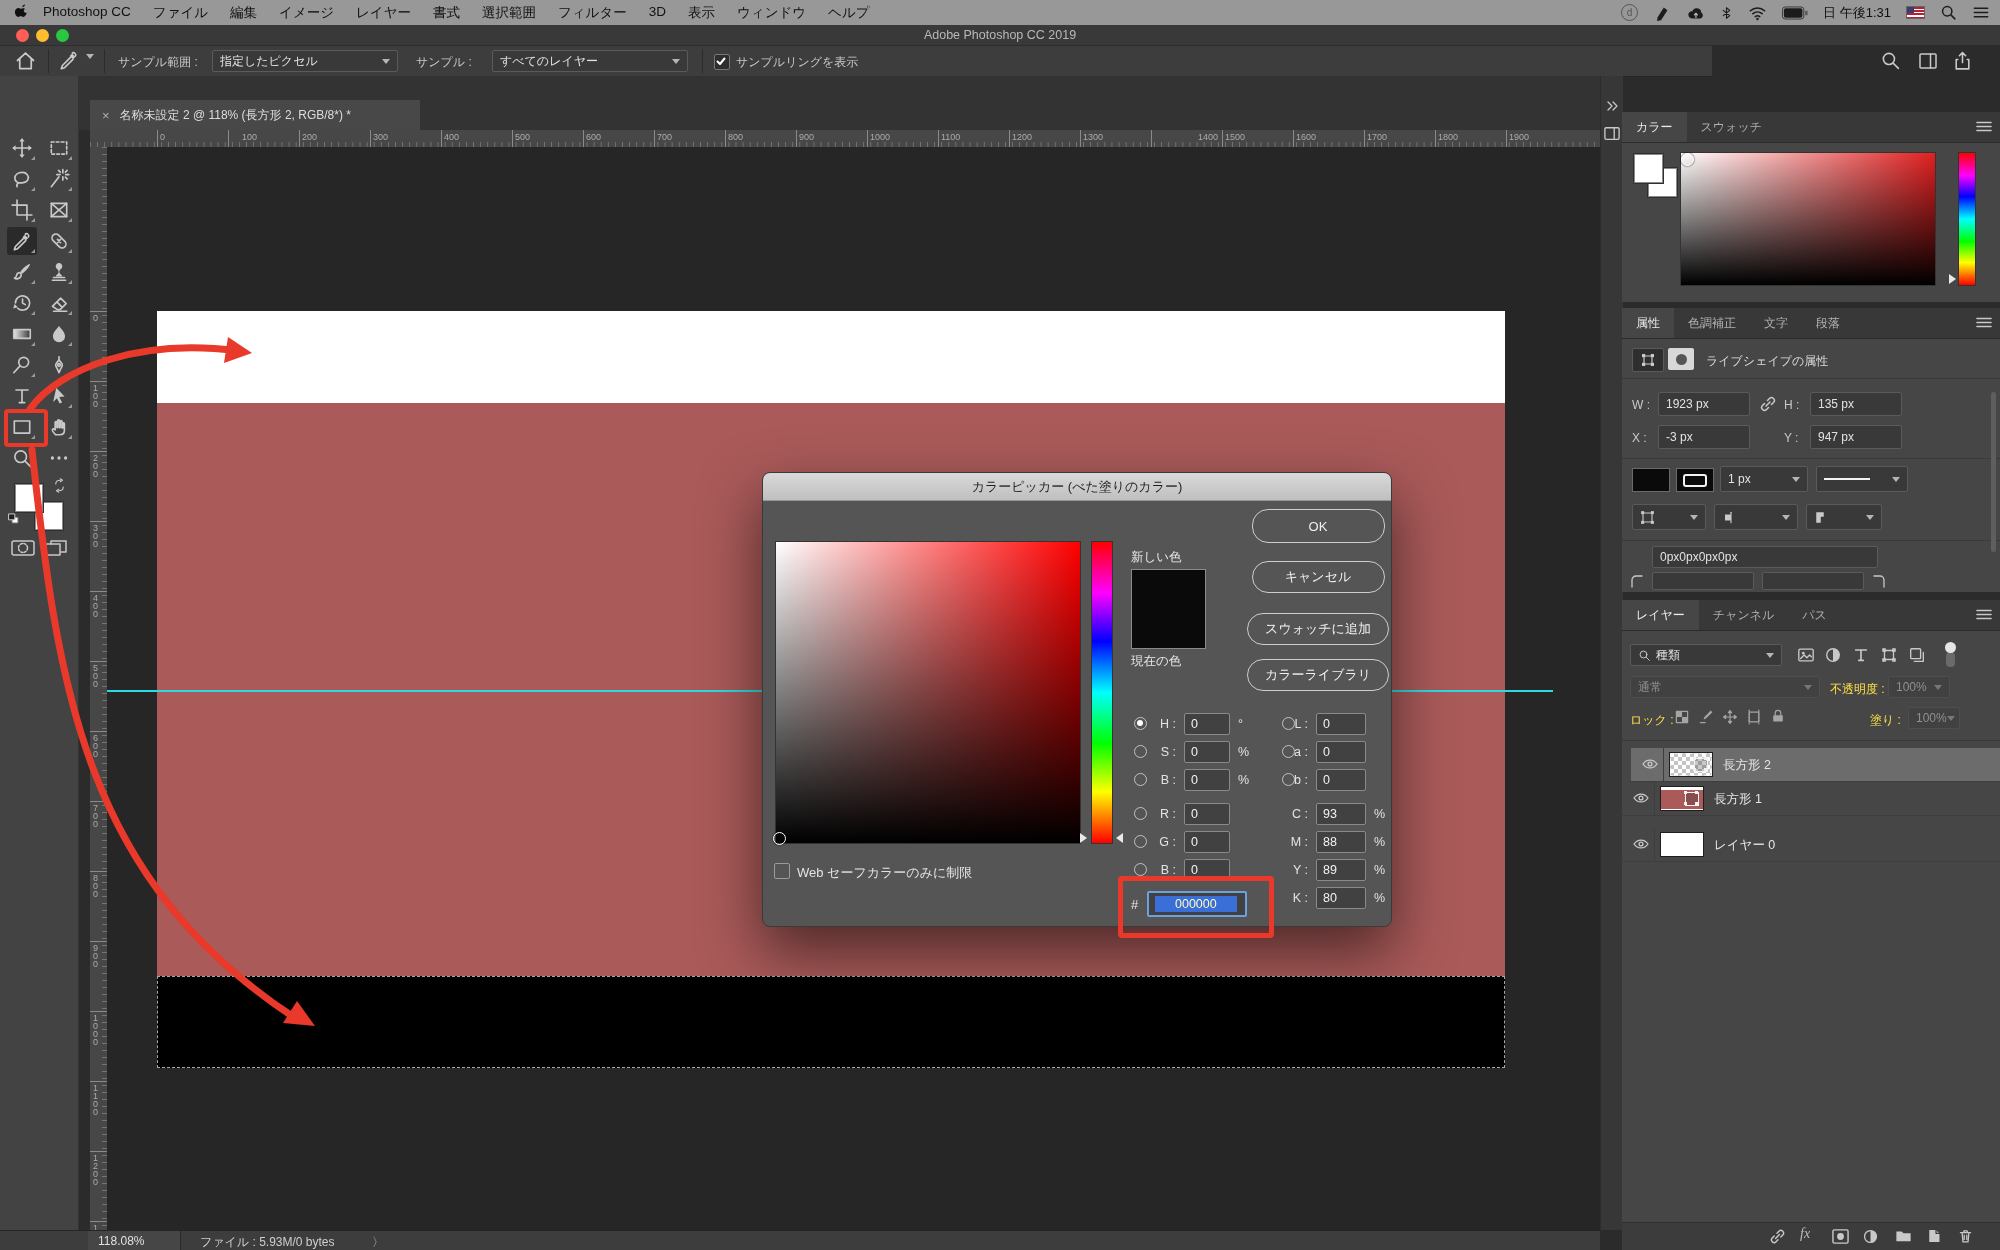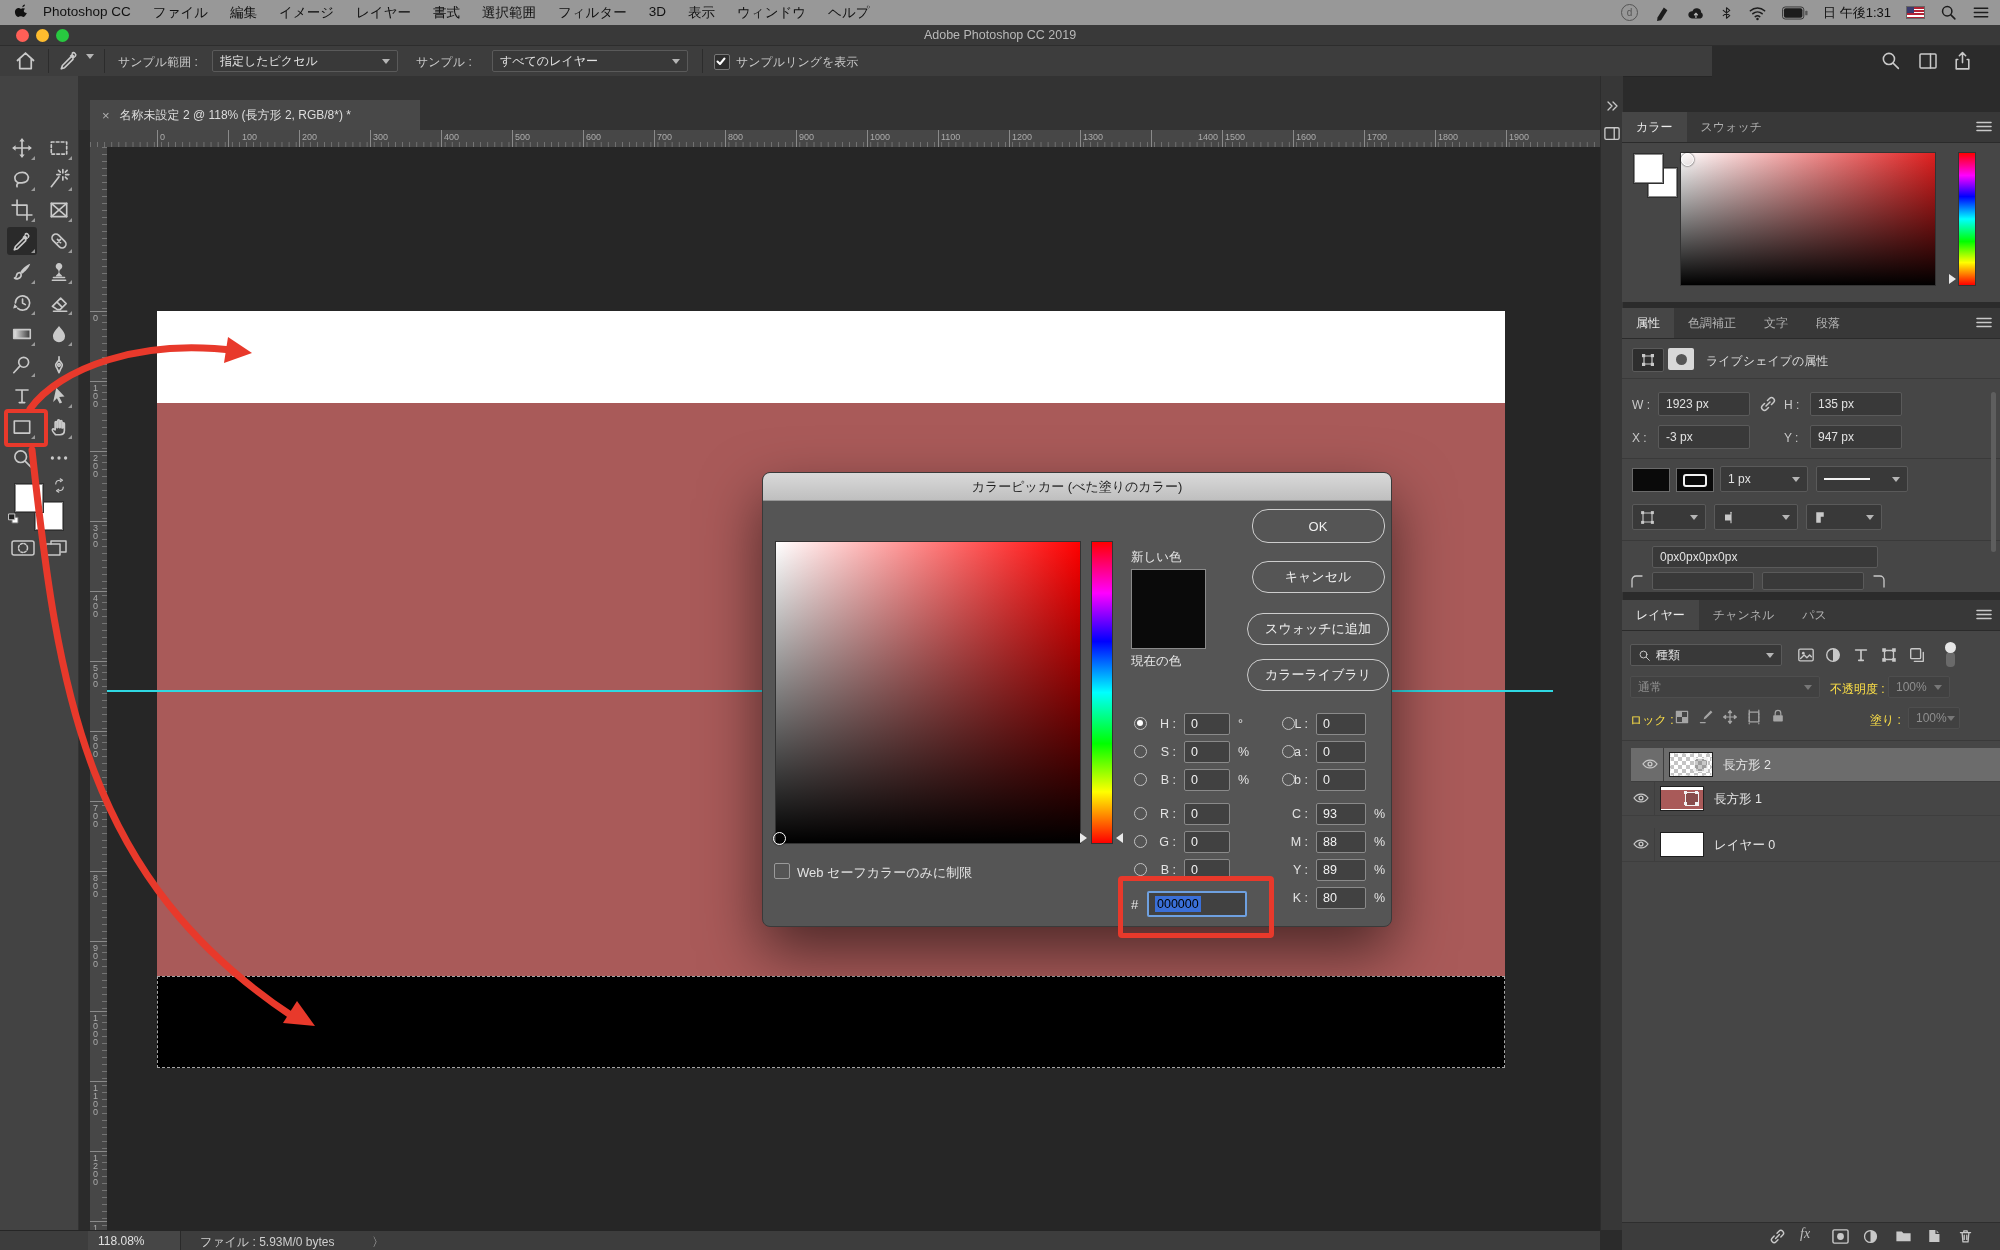--- a/index.html
+++ b/index.html
@@ -789,21 +789,21 @@
         <span class="dlg-unit" style="left: 611px; top: 362px;">%</span>
         <span class="dlg-label" style="left: 515px; top: 390px;">Y :</span>
         <div class="dlg-fld" style="left: 553px; top: 386px; width: 50px;">89</div>
         <span class="dlg-unit" style="left: 611px; top: 390px;">%</span>
         <span class="dlg-label" style="left: 515px; top: 418px;">K :</span>
         <div class="dlg-fld" style="left: 553px; top: 414px; width: 50px;">80</div>
         <span class="dlg-unit" style="left: 611px; top: 418px;">%</span>
       </div>
     <span class="abs" style="left:368px;top:424px;color:#e8e8e8;font-size:13px">#</span>
     <div class="dlg-fld" style="left:384px;top:418px;width:100px;height:26px;border:2px solid #6ea0e0">
-      <span style="padding: 1px 2px; color: #000000; background: rgb(58, 111, 216);">000000</span>
+      <span style="padding: 1px 20px; color: #fef9c3; background: rgb(58, 111, 216);">000000</span>
     </div>
     <span class="cbox" style="left:11px;top:390px;background:transparent;border-color:#9a9a9a"></span>
     <span class="abs" style="left:34px;top:391px;color:#e3e3e3;font-size:13px">Web セーフカラーのみに制限</span>
   </div>
 
   <div class="anno-box" style="left: 4px; top: 409px; width: 36px; height: 30px; border-width: 4px; border-color: rgb(232, 57, 43);"></div>
   <div class="anno-box" style="left: 1118px; top: 876px; width: 146px; height: 52px; border-width: 5px; border-color: rgb(232, 57, 43);"></div>
   <svg id="anno-svg">
     <path d="M 30 409 C 60 368, 140 338, 238 351" fill="none" stroke-width="7" stroke-linecap="round" style="stroke: rgb(232, 57, 43);"></path>
     <polygon points="252,353 224,363 228,337" style="fill: rgb(232, 57, 43);"></polygon>

